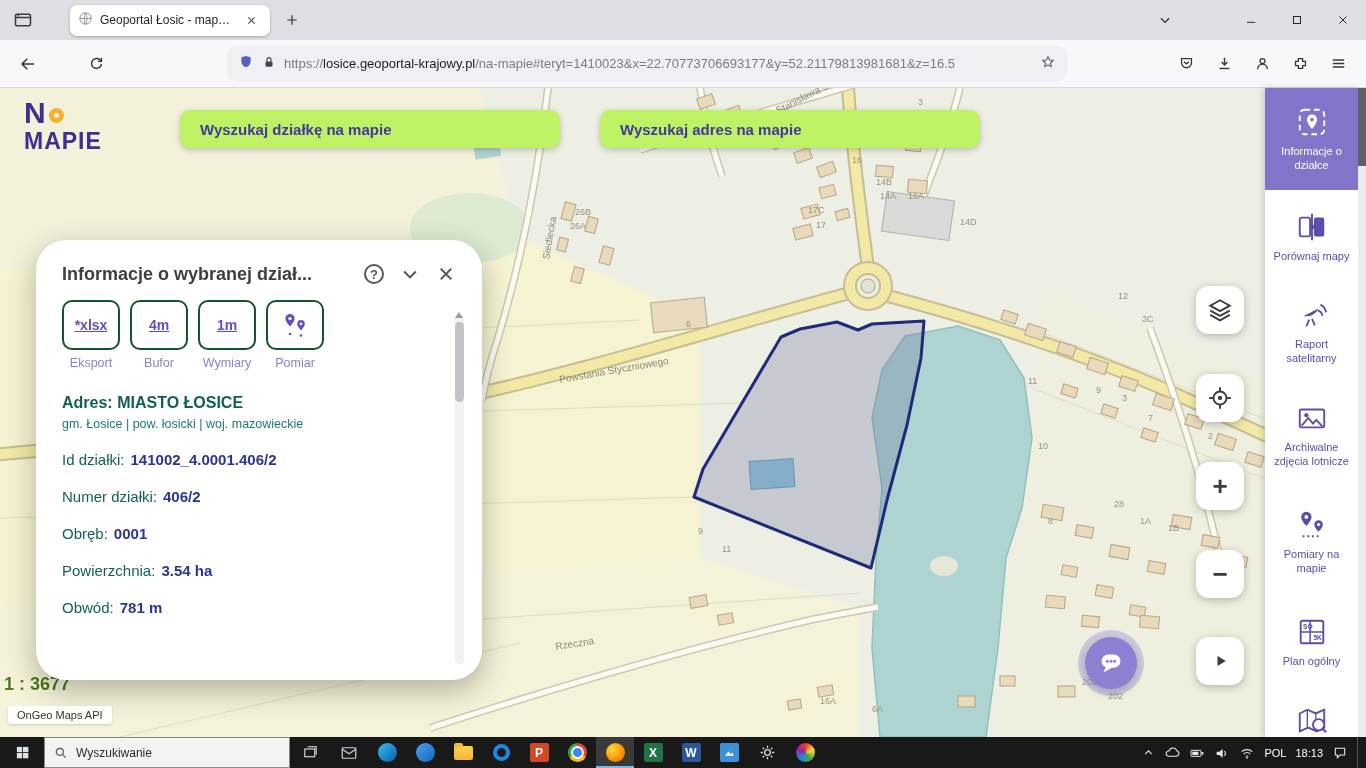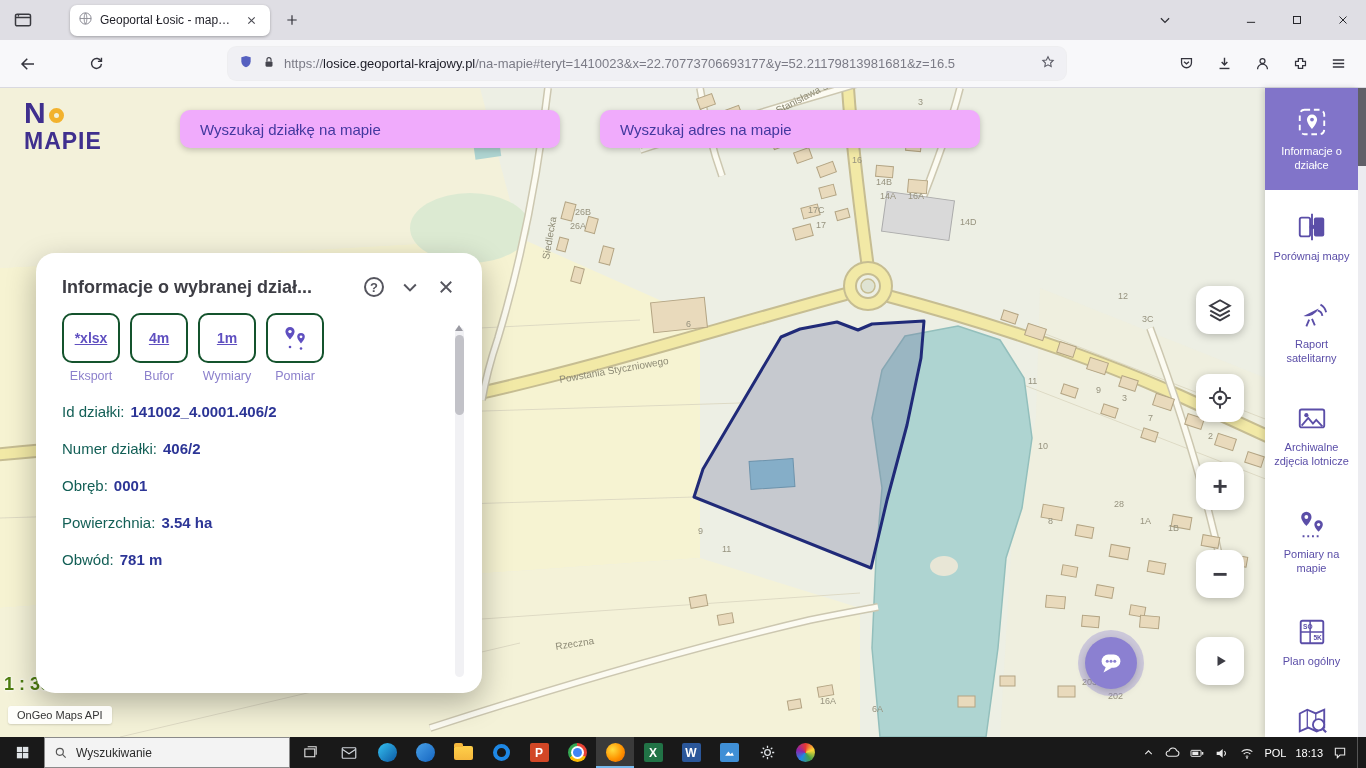--- a/index.html
+++ b/index.html
@@ -29,25 +29,25 @@
   .map-area { position:absolute; top:88px; left:0; width:1366px; height:649px; overflow:hidden; }
   .map-svg { position:absolute; top:0; left:0; }
   .street-label { font-size:10px; fill:#8e8b76; }
   .plot-number { font-size:9px; fill:#97937f; }
 
   .logo { position:absolute; left:24px; top:10px; color:#3f2f8e; line-height:1; }
   .logo .l1 { font-size:30px; font-weight:bold; display:flex; align-items:center; }
   .logo .ring { display:inline-block; width:15px; height:15px; border:5px solid #f2b22e; border-radius:50%; margin-left:3px; margin-top:4px; }
   .logo .l2 { font-size:23px; font-weight:bold; letter-spacing:1px; margin-top:2px; }
 
-  .search-pill { position:absolute; top:22px; height:38px; width:380px; background:#f0abfc; border-radius:10px; box-shadow:0 2px 6px rgba(0,0,0,.22); display:flex; align-items:center; padding:16px 20px; font-size:15px; font-weight:normal; color:#43389f; cursor:text; }
+  .search-pill { position:absolute; top:22px; height:38px; width:380px; background:#bef264; border-radius:10px; box-shadow:0 2px 6px rgba(0,0,0,.22); display:flex; align-items:center; padding:16px 20px; font-size:15px; font-weight:bold; color:#43389f; cursor:text; }
   .sp-parcel { left:180px; } .sp-address { left:600px; }
 
   
-  .panel { position:absolute; left:36px; top:165px; width:446px; height:440px; background:#fff; border-radius:19px; box-shadow:0 10px 30px rgba(0,0,0,.28); z-index:5; }
+  .panel { position:absolute; left:36px; top:152px; width:446px; height:440px; background:#fff; border-radius:30px; box-shadow:0 10px 30px rgba(0,0,0,.28); z-index:5; }
   .panel-head { display:flex; align-items:center; padding:22px 24px 6px 26px; }
   .panel-title { font-size:18px; font-weight:bold; color:#3d3d44; flex:1; white-space:nowrap; overflow:hidden; }
   .ph-icon { width:24px; height:24px; display:flex; align-items:center; justify-content:center; margin-left:12px; color:#55555e; }
   .help-circle { width:20px; height:20px; border:2px solid #55555e; border-radius:50%; font-size:13px; font-weight:bold; display:flex; align-items:center; justify-content:center; }
   .tools { display:flex; gap:10px; margin:8px 0 0 26px; }
   .tool { width:58px; text-align:center; }
   .tool-box { height:50px; border:2px solid #14532d; border-radius:10px; display:flex; align-items:center; justify-content:center; color:#5f4fc0; font-weight:bold; font-size:14px;text-decoration:underline; }
   .tool-cap { margin-top:6px; font-size:12.5px; color:#8c80cc; }
   .addr { margin:24px 26px 0; }
   .addr-line { font-size:16px; font-weight:bold; color:#135f56; }
@@ -417,20 +417,24 @@
                 <circle cx="10" cy="6.6" r="1.7" fill="#fff"></circle>
                 <path d="M21 8a3.8 3.8 0 0 0-3.8 3.8c0 2.8 3.8 6.6 3.8 6.6s3.8-3.8 3.8-6.6A3.8 3.8 0 0 0 21 8z" fill="#5f4fc0"></path>
                 <circle cx="21" cy="11.8" r="1.4" fill="#fff"></circle>
                 <circle cx="10" cy="22" r="1.3" fill="#5f4fc0"></circle>
                 <circle cx="21" cy="23.5" r="1.3" fill="#5f4fc0"></circle>
               </svg>
           </div>
           <div class="tool-cap">Pomiar</div>
         </div>
       </div>
+      <div class="addr">
+        <div class="addr-line"><span>Adres:</span> <span>MIASTO ŁOSICE</span></div>
+        <div class="addr-sub">gm. Łosice | pow. łosicki | woj. mazowieckie</div>
+      </div>
       <div class="fields">
         <div class="frow"><span class="flabel">Id działki:</span><span class="fvalue">141002_4.0001.406/2</span></div>
         <div class="frow"><span class="flabel">Numer działki:</span><span class="fvalue">406/2</span></div>
         <div class="frow"><span class="flabel">Obręb:</span><span class="fvalue">0001</span></div>
         <div class="frow"><span class="flabel">Powierzchnia:</span><span class="fvalue">3.54 ha</span></div>
         <div class="frow"><span class="flabel">Obwód:</span><span class="fvalue">781 m</span></div>
       </div>
       <div class="panel-scroll">
         <div class="arrow-up"></div>
         <div class="panel-thumb"></div>

